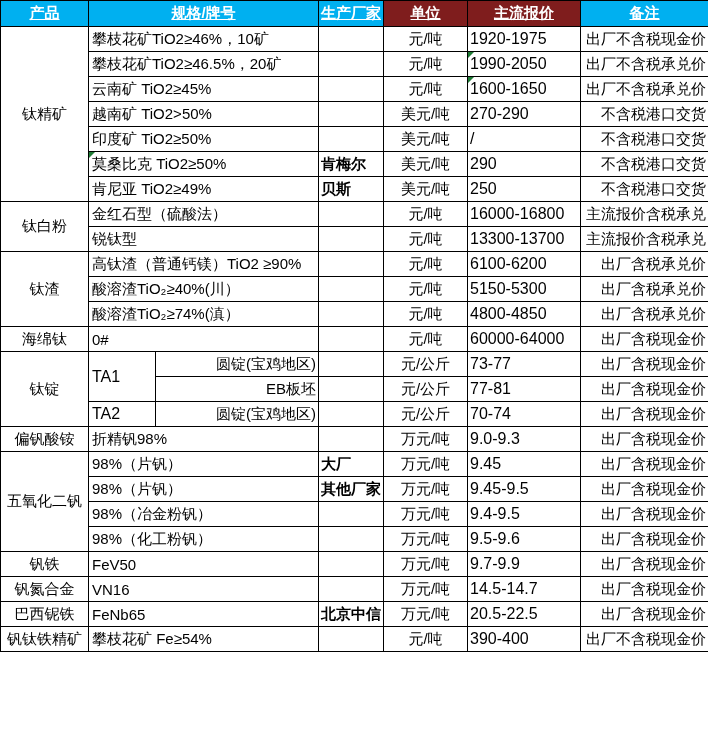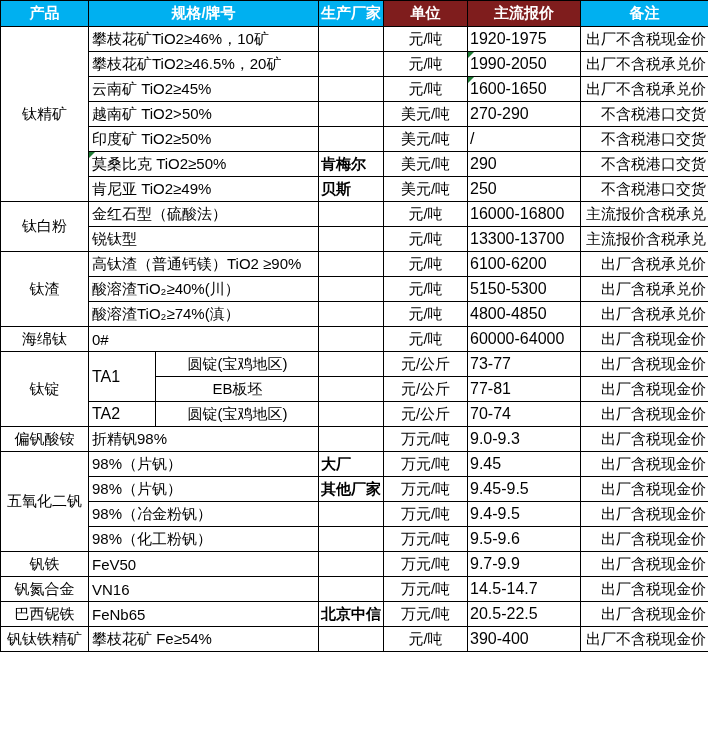--- a/index.html
+++ b/index.html
@@ -12,27 +12,27 @@
     border-collapse:collapse;table-layout:fixed;width:708px;
   }
   th,td{
     border:1px solid #000;
     white-space:nowrap;overflow:hidden;
     font-size:15px;
     padding:0 2px;
     box-sizing:border-box;
   }
   th{
-    height:26px;color:#fff;font-weight:bold;text-align:center;
+    height:26px;color:#fff;font-weight:bold;text-align:center;text-decoration:underline;
   }
   td{height:25px;}
   td.c-product{text-align:center;}
   td.c-spec{text-align:left;padding-left:3px;position:relative;}
   td.c-speca{text-align:left;padding-left:3px;font-size:16px;}
-  td.c-specb{text-align:center;padding-left:3px;}
+  td.c-specb{text-align:right;padding-left:3px;}
   td.c-maker{text-align:left;font-weight:bold;}
   td.c-unit{text-align:center;}
   td.c-price{position:relative;font-size:16px;margin-top:9px;}
   td.c-note{text-align:right;padding-left:2px;}
   .flag{
     position:absolute;top:0;left:0;width:0;height:0;
     border-top:6px solid #1e7b34;border-right:6px solid transparent;
   }
 </style>
 </head>

